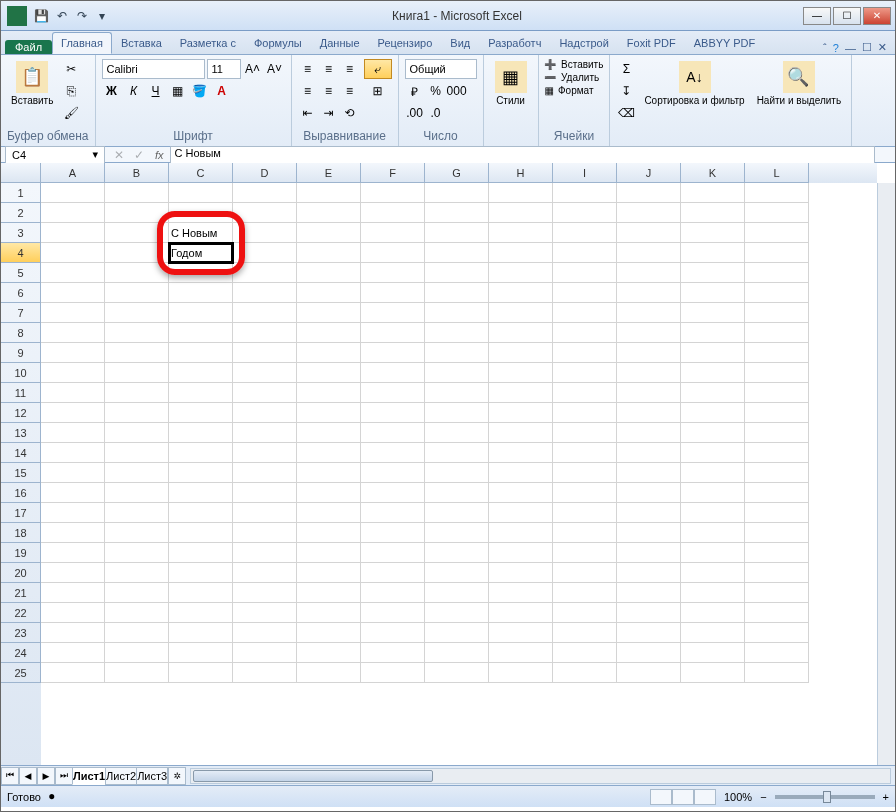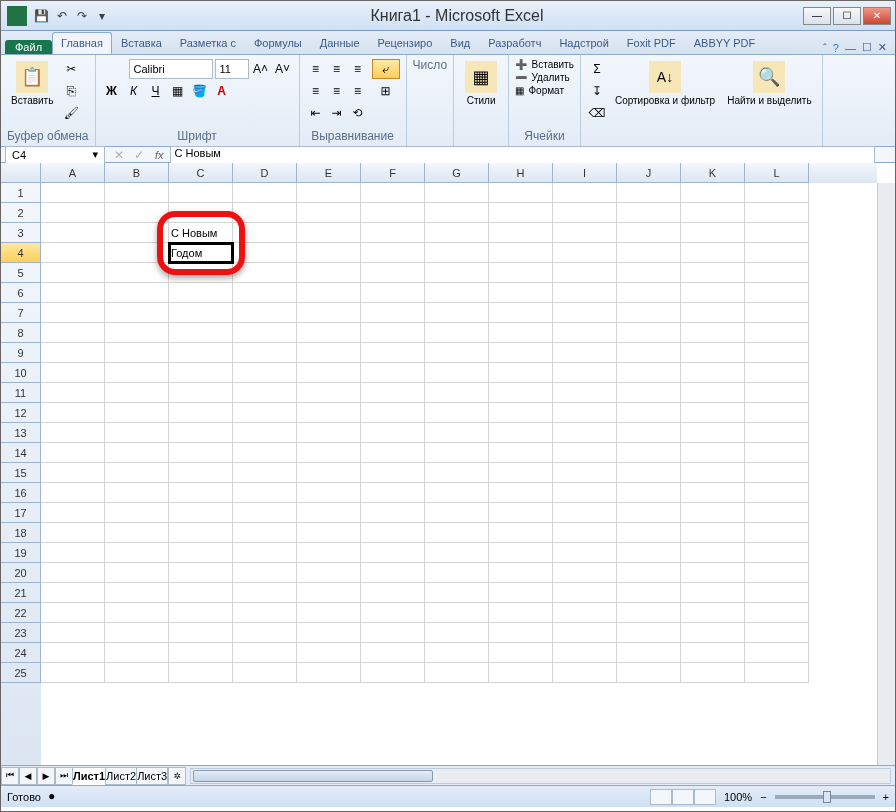--- a/index.html
+++ b/index.html
@@ -2,21 +2,21 @@
 <html><head>
 <meta charset="utf-8">
 <style>
 * { box-sizing: border-box; margin: 0; padding: 0; font-family: 'Segoe UI', Tahoma, sans-serif; }
 body { background: #fff; width: 896px; height: 812px; overflow: hidden; position: relative; border: 1px solid #666; }
 
 .titlebar { height: 30px; background: linear-gradient(#e8f0fa, #cfe0f5); display: flex; align-items: center; border-bottom: 1px solid #7a9cc6; }
 .titlebar .sys-icon { width: 20px; height: 20px; margin: 0 6px; background: #217346; display: inline-block; }
 .qat { display: flex; gap: 2px; align-items: center; }
 .qat-btn { width: 18px; height: 18px; display: flex; align-items: center; justify-content: center; font-size: 12px; color: #345; cursor: pointer; }
-.title-text { flex: 1; text-align: center; font-size: 16px; color: #333; }
+.title-text { flex: 1; text-align: center; font-size: 12px; color: #333; }
 .win-controls { display: flex; gap: 2px; margin-right: 4px; }
 .win-btn { width: 28px; height: 18px; border: 1px solid #888; background: linear-gradient(#f8f8f8,#d8e2ee); font-size: 10px; display: flex; align-items: center; justify-content: center; cursor: pointer; }
 .win-btn.close { background: linear-gradient(#e98,#c43); color: #fff; }
 
 .ribbon-tabs { display: flex; height: 24px; background: linear-gradient(#e4ecf7,#d6e2f0); border-bottom: 1px solid #8ba9cc; font-size: 11px; align-items: flex-end; padding-left: 4px; }
 .tab-file { background: #19754d; color: #fff; padding: 1px 10px; border-radius: 3px 3px 0 0; cursor: pointer; }
 .tab { padding: 4px 8px; color: #3a5a8a; cursor: pointer; border: 1px solid transparent; white-space: nowrap; }
 .tab.active { background: #f1f5fb; border: 1px solid #8ba9cc; border-bottom: 1px solid #f1f5fb; border-radius: 3px 3px 0 0; color: #3a5a8a; }
 .tab-right { margin-left: auto; display: flex; gap: 6px; padding-right: 8px; align-items: center; }
 .tab-right span { font-size: 11px; color: #3a5a8a; cursor: pointer; }
@@ -125,21 +125,21 @@
         <div class="small-btn">⎘</div>
         <div class="small-btn">🖌</div>
       </div>
     </div>
     <div class="group-label">Буфер обмена</div>
   </div>
 
   <div class="group">
     <div class="group-body col">
       <div class="font-row">
-        <input class="font-sel" style="width: 84px; margin-left: 27px;" value="Calibri">
+        <input class="font-sel" style="width: 103px;" value="Calibri">
         <input class="font-sel" style="width: 34px;" value="11">
         <div class="small-btn">A˄</div>
         <div class="small-btn">A˅</div>
       </div>
       <div class="font-row">
         <div class="small-btn">
             <b>Ж</b>
           </div>
         <div class="small-btn">
             <i>К</i>
@@ -178,20 +178,32 @@
       </div>
       <div class="col">
         <div class="small-btn active" style="width:28px">⤶</div>
         <div class="small-btn" style="width:28px">⊞</div>
       </div>
     </div>
     <div class="group-label">Выравнивание</div>
   </div>
 
   <div class="group">
+    <div class="group-body col">
+      <input class="font-sel" style="width: 72px;" value="Общий">
+      <div class="row3">
+        <div class="small-btn">₽</div>
+        <div class="small-btn">%</div>
+        <div class="small-btn">000</div>
+      </div>
+      <div class="row3">
+        <div class="small-btn">.00</div>
+        <div class="small-btn">.0</div>
+      </div>
+    </div>
     <div class="group-label">Число</div>
   </div>
 
   <div class="group">
     <div class="group-body">
       <div class="big-btn">
         <div class="ico">▦</div>
         <span>Стили</span>
       </div>
     </div>

